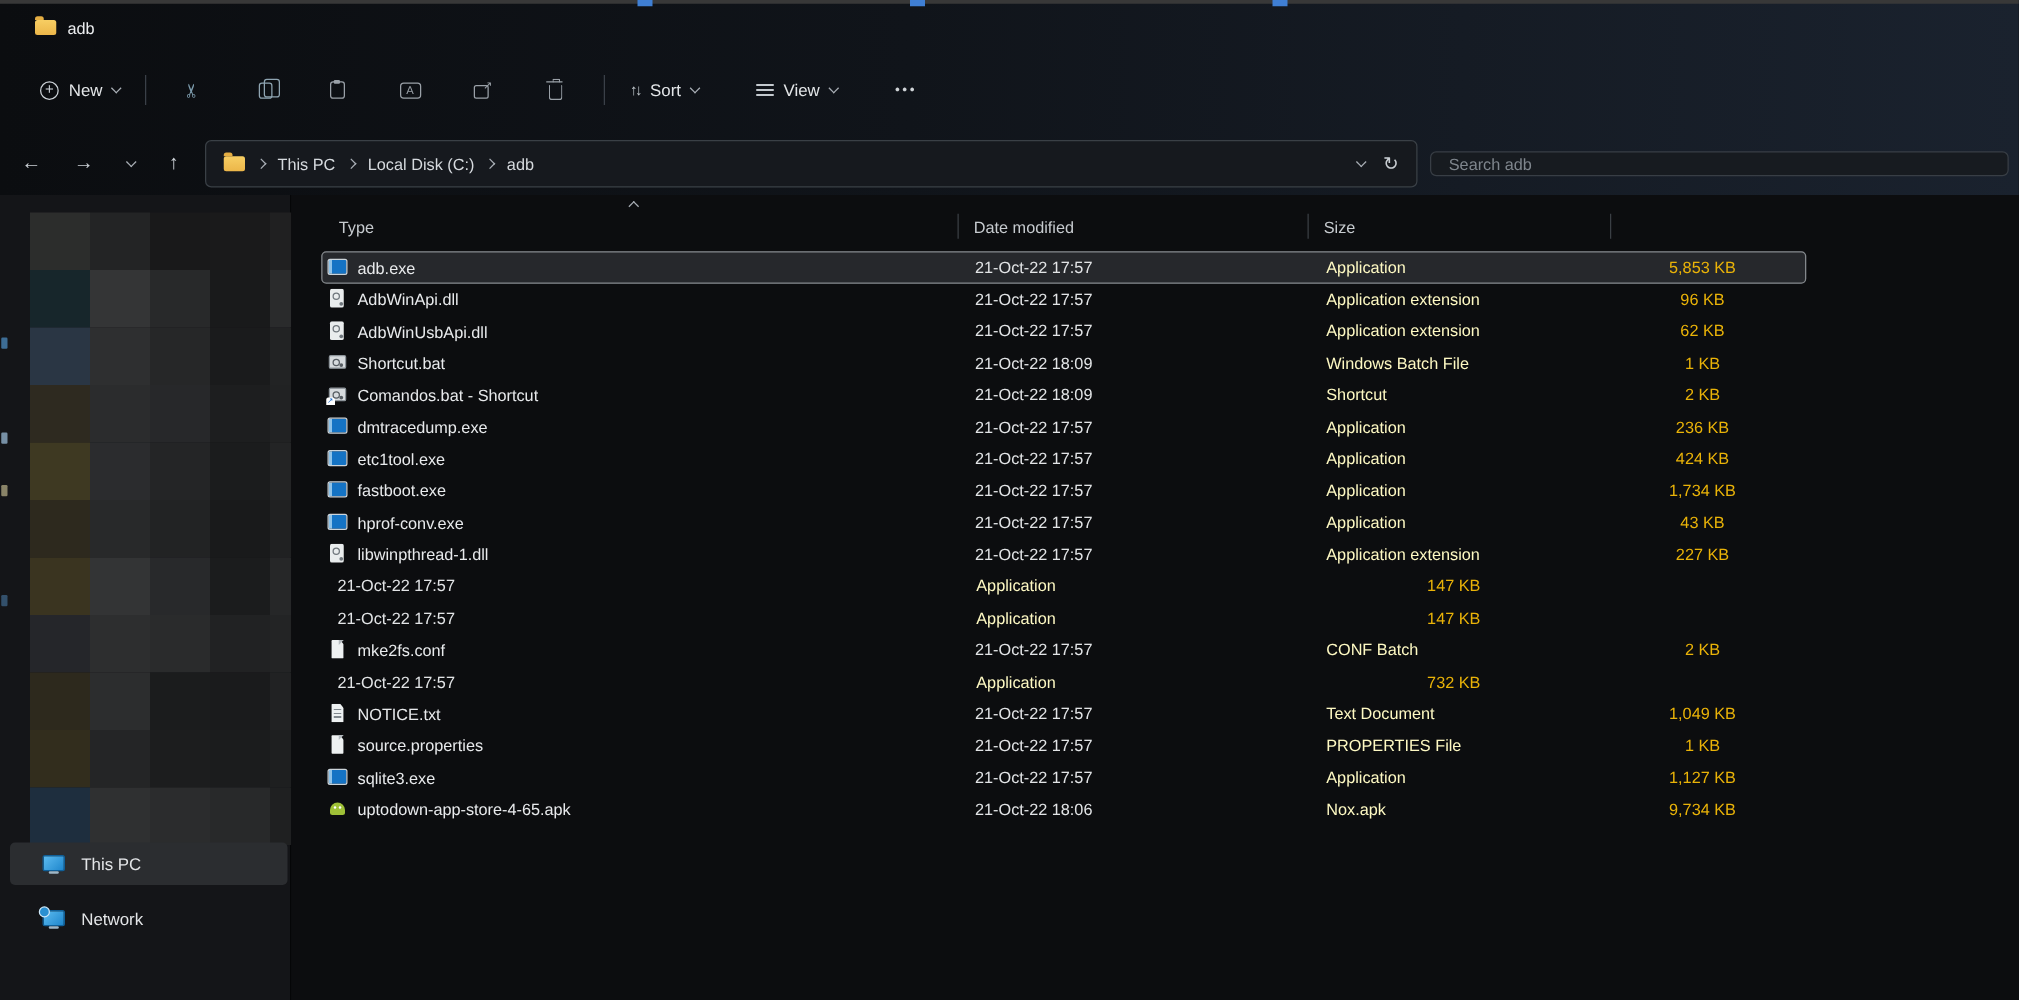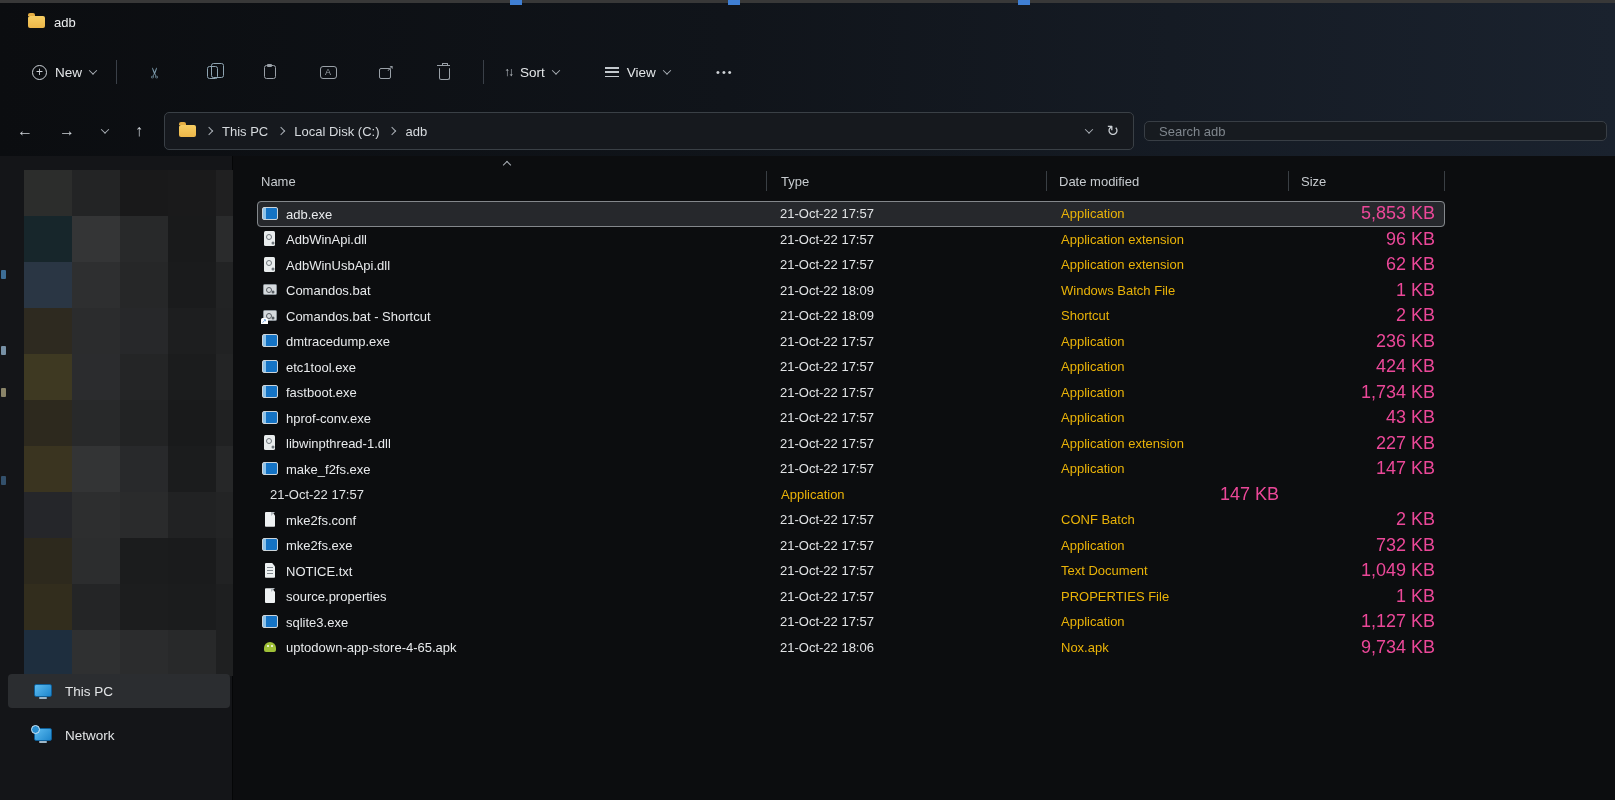--- a/index.html
+++ b/index.html
@@ -118,22 +118,22 @@
   .h-size { padding-left:12px; }
   .sort-caret { position:absolute; left:247px; top:-4px; }
 
   .flist { margin-left:24px; width:1188px; margin-top:5px; }
   .frow { display:grid; grid-template-columns:510px 280px 242px 156px; align-items:center;
     height:25.5px; border-radius:4px; }
   .frow.sel { background:#26282c; outline:1px solid #84888c; outline-offset:-1px; }
   .cell-name { display:flex; align-items:flex-end; padding-left:5px; overflow:hidden; }
   .fname { font-size:13px; color:#e8eaec; white-space:nowrap; }
   .c-date { font-size:13px; color:#e2e4e6; padding-left:13px; }
-  .c-type { font-size:13px; color:#eab308; padding-left:14px; }
-  .c-size { font-size:18px; color:#ec4899; text-align:right; padding-right:10px; }
+  .c-type { font-size:13px; color:#fef9c3; padding-left:14px; }
+  .c-size { font-size:13px; color:#eab308; text-align:center; padding-right:10px; }
 
   
   .fic { width:16px; height:16px; position:relative; flex:0 0 16px; margin-right:8px; }
   .fic.exe::before { content:''; position:absolute; inset:1px 0 2px 0;
     border:1.5px solid #ccd4da; border-radius:2px;
     background:linear-gradient(90deg,#8fc3e9 0 3px,#1573c4 3px); }
   .fic.dll::before { content:''; position:absolute; left:2px; top:0; width:11px; height:15px;
     background:#e9eced; border-radius:1.5px; }
   .fic.dll::after { content:''; position:absolute; left:4px; top:3px; width:4px; height:4px;
     border-radius:50%; border:1px solid #6f767c; box-shadow:4px 6px 0 -1.5px #6f767c; }
@@ -335,23 +335,20 @@
       <span class="ic-monitor">
           <span class="ic-network-globe"></span>
         </span>
       <span>Network</span>
     </div>
   </div>
 
   <div class="filepane">
     <div class="hdr">
       <span class="sort-caret chv up"></span>
-      <div class="hcell h-name">
-          <span>Name</span>
-        </div>
       <div class="hcell h-type">
           <span>Type</span>
         </div>
       <div class="hcell h-date">
           <span>Date modified</span>
         </div>
       <div class="hcell h-size">
           <span>Size</span>
         </div>
     </div>
@@ -379,21 +376,21 @@
             <span class="fic dll"></span>
             <span class="fname">AdbWinUsbApi.dll</span>
           </div>
           <span class="c-date">21-Oct-22 17:57</span>
           <span class="c-type">Application extension</span>
           <span class="c-size">62 KB</span>
         </div>
         <div class="frow">
           <div class="cell-name">
             <span class="fic bat"></span>
-            <span class="fname">Comandos.bat</span>
+            <span class="fname">Shortcut.bat</span>
           </div>
           <span class="c-date">21-Oct-22 18:09</span>
           <span class="c-type">Windows Batch File</span>
           <span class="c-size">1 KB</span>
         </div>
         <div class="frow">
           <div class="cell-name">
             <span class="fic bat">
               <span class="badge"></span>
             </span>
@@ -442,47 +439,39 @@
         <div class="frow">
           <div class="cell-name">
             <span class="fic dll"></span>
             <span class="fname">libwinpthread-1.dll</span>
           </div>
           <span class="c-date">21-Oct-22 17:57</span>
           <span class="c-type">Application extension</span>
           <span class="c-size">227 KB</span>
         </div>
         <div class="frow">
-          <div class="cell-name">
-            <span class="fic exe"></span>
-            <span class="fname">make_f2fs.exe</span>
-          </div>
           <span class="c-date">21-Oct-22 17:57</span>
           <span class="c-type">Application</span>
           <span class="c-size">147 KB</span>
         </div>
         <div class="frow">
           <span class="c-date">21-Oct-22 17:57</span>
           <span class="c-type">Application</span>
           <span class="c-size">147 KB</span>
         </div>
         <div class="frow">
           <div class="cell-name">
             <span class="fic page"></span>
             <span class="fname">mke2fs.conf</span>
           </div>
           <span class="c-date">21-Oct-22 17:57</span>
           <span class="c-type">CONF Batch</span>
           <span class="c-size">2 KB</span>
         </div>
         <div class="frow">
-          <div class="cell-name">
-            <span class="fic exe"></span>
-            <span class="fname">mke2fs.exe</span>
-          </div>
           <span class="c-date">21-Oct-22 17:57</span>
           <span class="c-type">Application</span>
           <span class="c-size">732 KB</span>
         </div>
         <div class="frow">
           <div class="cell-name">
             <span class="fic txt"></span>
             <span class="fname">NOTICE.txt</span>
           </div>
           <span class="c-date">21-Oct-22 17:57</span>

